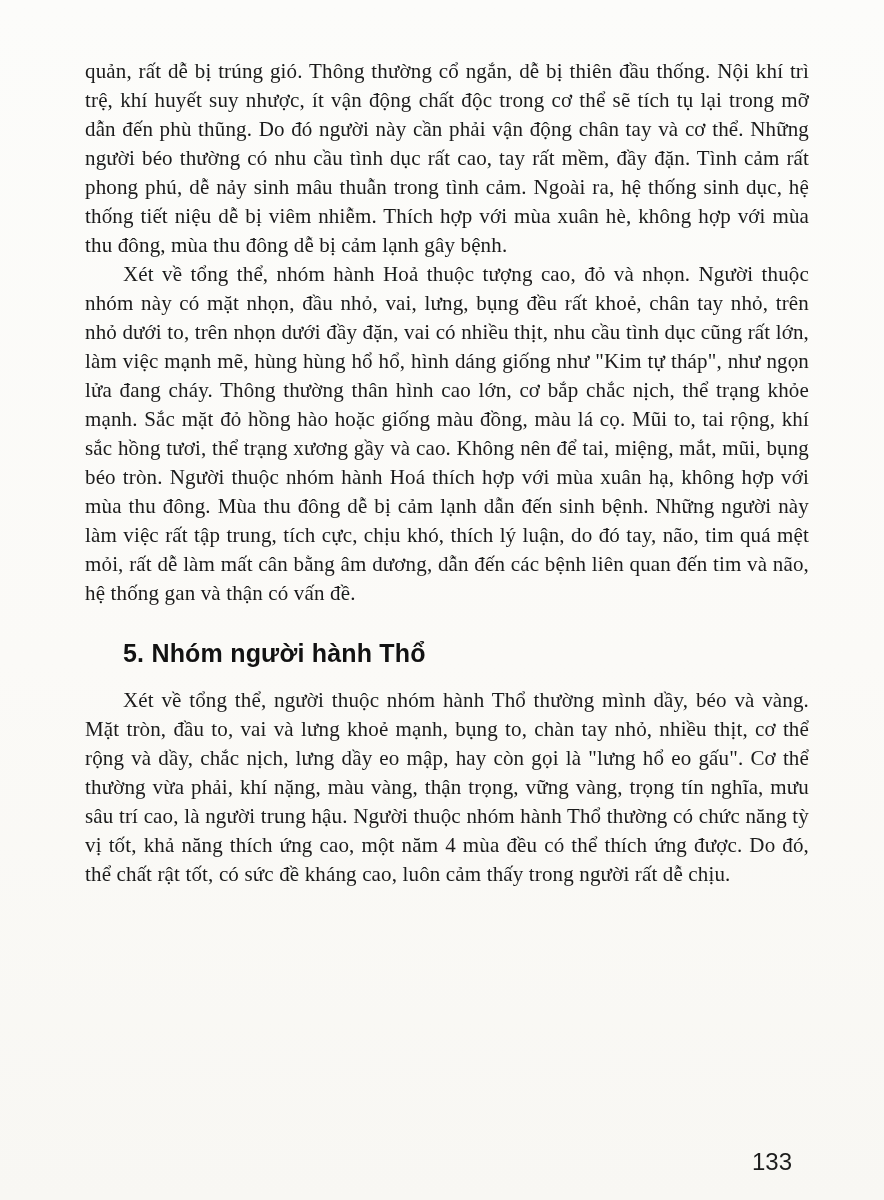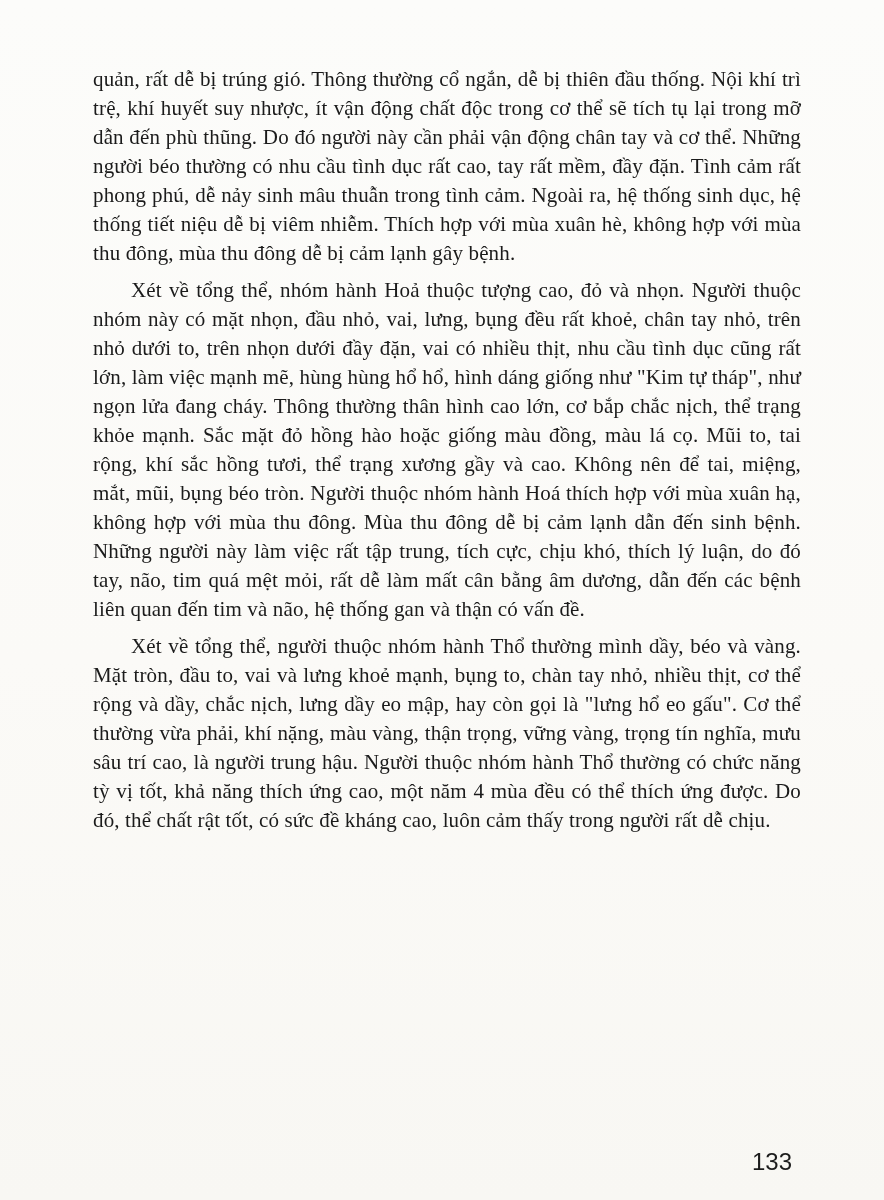--- a/index.html
+++ b/index.html
@@ -21,21 +21,21 @@
     position: absolute;
     left: 85px;
     top: 57px;
     width: 724px;
   }
   p.body {
     font-family: "Liberation Serif", "DejaVu Serif", serif;
     font-size: 21px;
     line-height: 29px;
     text-align: justify;
-    margin: 8px;
+    margin: 0;
     color: #1b1b1b;
     letter-spacing: 0.15px;
   }
   p.indent {
     text-indent: 38px;
   }
   h2.section-heading {
     font-family: "Liberation Sans", "DejaVu Sans", sans-serif;
     font-weight: 700;
     font-size: 25px;
@@ -57,19 +57,20 @@
 <body>
 
 <div class="page">
   <div class="content">
 
     <p class="body">quản, rất dễ bị trúng gió. Thông thường cổ ngắn, dễ bị thiên đầu thống. Nội khí trì trệ, khí huyết suy nhược, ít vận động chất độc trong cơ thể sẽ tích tụ lại trong mỡ dẫn đến phù thũng. Do đó người này cần phải vận động chân tay và cơ thể. Những người béo thường có nhu cầu tình dục rất cao, tay rất mềm, đầy đặn. Tình cảm rất phong phú, dễ nảy sinh mâu thuẫn trong tình cảm. Ngoài ra, hệ thống sinh dục, hệ thống tiết niệu dễ bị viêm nhiễm. Thích hợp với mùa xuân hè, không hợp với mùa thu đông, mùa thu đông dễ bị cảm lạnh gây bệnh.</p>
 
 
     <p class="body indent">Xét về tổng thể, nhóm hành Hoả thuộc tượng cao, đỏ và nhọn. Người thuộc nhóm này có mặt nhọn, đầu nhỏ, vai, lưng, bụng đều rất khoẻ, chân tay nhỏ, trên nhỏ dưới to, trên nhọn dưới đầy đặn, vai có nhiều thịt, nhu cầu tình dục cũng rất lớn, làm việc mạnh mẽ, hùng hùng hổ hổ, hình dáng giống như "Kim tự tháp", như ngọn lửa đang cháy. Thông thường thân hình cao lớn, cơ bắp chắc nịch, thể trạng khỏe mạnh. Sắc mặt đỏ hồng hào hoặc giống màu đồng, màu lá cọ. Mũi to, tai rộng, khí sắc hồng tươi, thể trạng xương gầy và cao. Không nên để tai, miệng, mắt, mũi, bụng béo tròn. Người thuộc nhóm hành Hoá thích hợp với mùa xuân hạ, không hợp với mùa thu đông. Mùa thu đông dễ bị cảm lạnh dẫn đến sinh bệnh. Những người này làm việc rất tập trung, tích cực, chịu khó, thích lý luận, do đó tay, não, tim quá mệt mỏi, rất dễ làm mất cân bằng âm dương, dẫn đến các bệnh liên quan đến tim và não, hệ thống gan và thận có vấn đề.</p>
 
+    <h2 class="section-heading">5. Nhóm người hành Thổ</h2>
 
     <p class="body indent">Xét về tổng thể, người thuộc nhóm hành Thổ thường mình dầy, béo và vàng. Mặt tròn, đầu to, vai và lưng khoẻ mạnh, bụng to, chàn tay nhỏ, nhiều thịt, cơ thể rộng và dầy, chắc nịch, lưng dầy eo mập, hay còn gọi là "lưng hổ eo gấu". Cơ thể thường vừa phải, khí nặng, màu vàng, thận trọng, vững vàng, trọng tín nghĩa, mưu sâu trí cao, là người trung hậu. Người thuộc nhóm hành Thổ thường có chức năng tỳ vị tốt, khả năng thích ứng cao, một năm 4 mùa đều có thể thích ứng được. Do đó, thể chất rật tốt, có sức đề kháng cao, luôn cảm thấy trong người rất dễ chịu.</p>
 
   </div>
 
   <div class="page-number">133</div>
 </div>
 
 </body></html>

